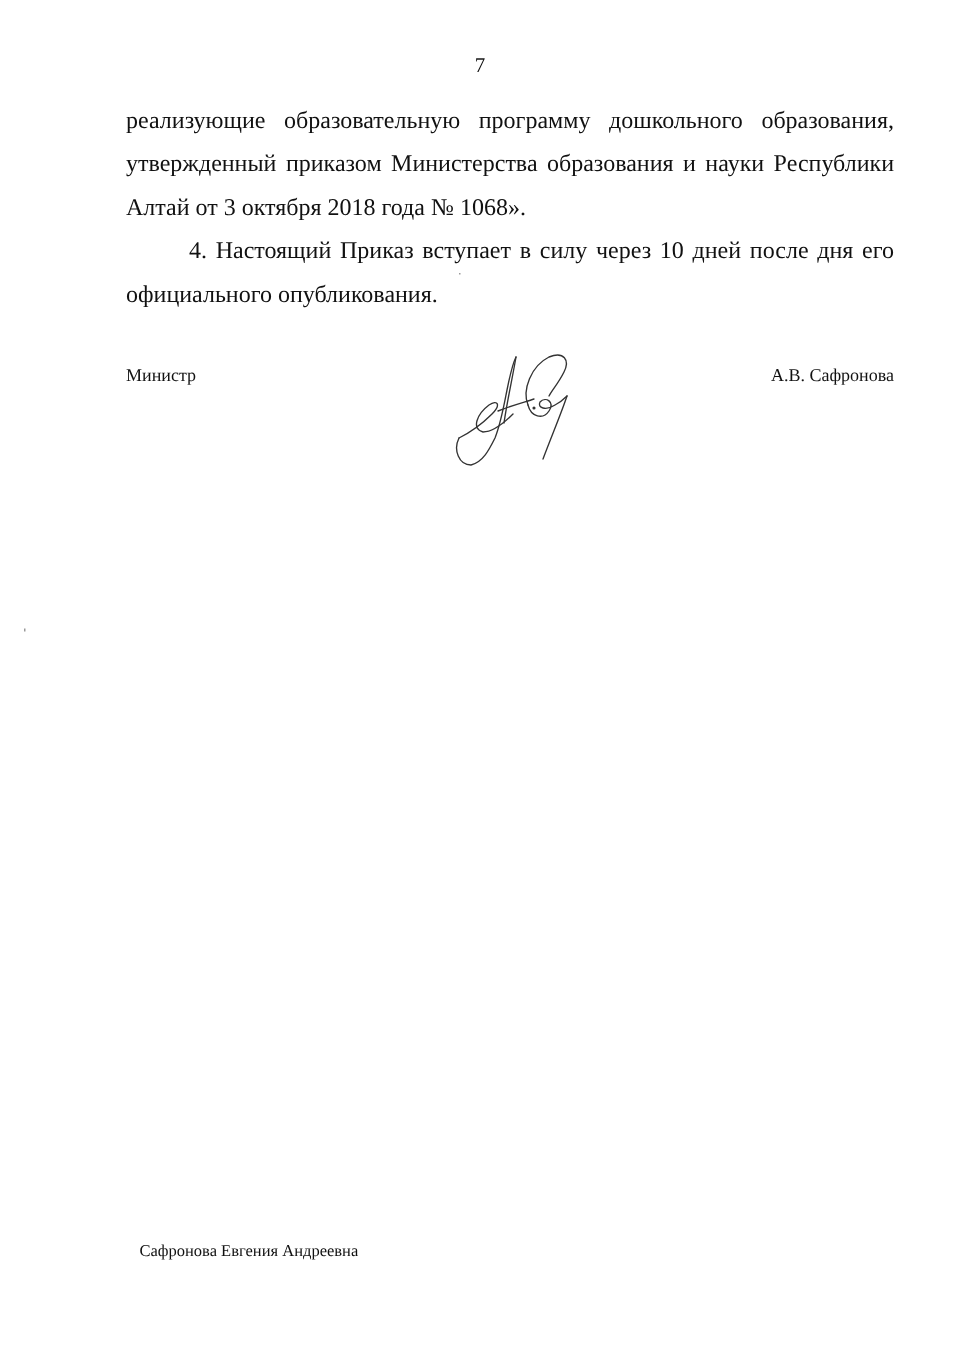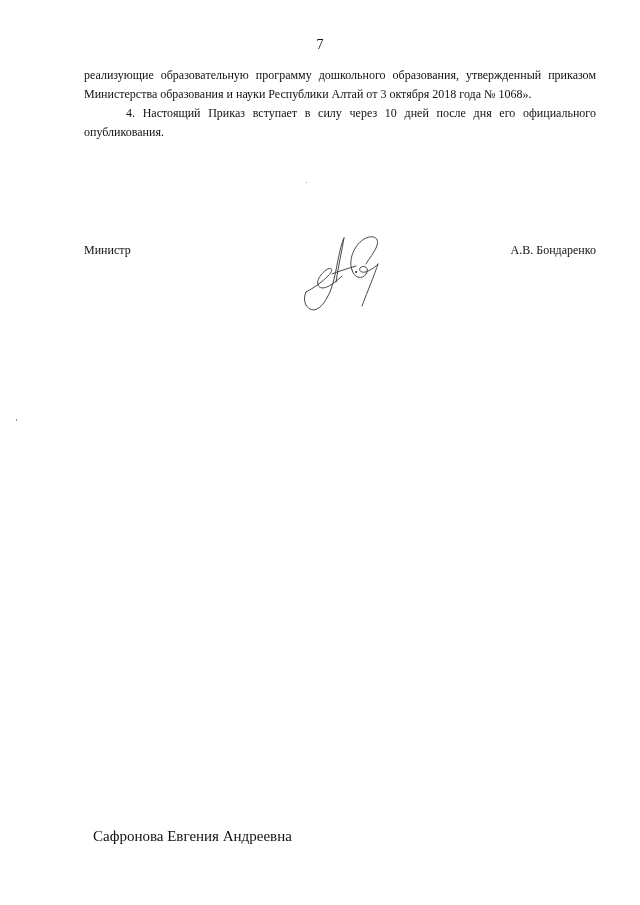--- a/index.html
+++ b/index.html
@@ -1,44 +1,44 @@
 <!DOCTYPE html>
 <html><head>
   <meta charset="utf-8">
   <style>
     html, body { margin: 0; padding: 0; background: #ffffff; }
     body { width: 640px; height: 905px; position: relative; overflow: hidden;
            font-family: "Liberation Serif", "DejaVu Serif", serif; color: #111; }
     .page-number { position: absolute; top: 37px; left: 0; width: 640px; text-align: center;
                    font-size: 14px; }
     .body-text { position: absolute; top: 66px; left: 84px; width: 512px;
-                 font-size: 12px; line-height: 19px; }
+                 font-size: 16px; line-height: 29px; }
     .body-text p { margin: 0; text-align: justify; text-align-last: left; }
     .body-text p.indent { text-indent: 42px; }
     .sign-row { position: absolute; top: 240px; left: 84px; width: 512px; height: 24px;
                 font-size: 12px; line-height: 20px; }
     .sign-title { position: absolute; left: 0; top: 0; }
     .sign-name { position: absolute; right: 0; top: 0; }
     .signature { position: absolute; left: 292px; top: 230px; width: 100px; height: 82px; }
     .stray-dot { position: absolute; width: 1px; height: 2px; background: #999; }
-    .executor { position: absolute; top: 828px; left: 93px; font-size: 15px; }
+    .executor { position: absolute; top: 828px; left: 93px; font-size: 11px; }
   </style>
 </head>
 <body>
 
 <div class="page-number">7</div>
 
 <div class="body-text">
   <p>реализующие образовательную программу дошкольного образования, утвержденный приказом Министерства образования и науки Республики Алтай от 3 октября 2018 года № 1068».</p>
   <p class="indent">4. Настоящий Приказ вступает в силу через 10 дней после дня его официального опубликования.</p>
 </div>
 
 <div class="sign-row">
   <span class="sign-title">Министр</span>
-  <span class="sign-name">А.В. Бондаренко</span>
+  <span class="sign-name">А.В. Сафронова</span>
 </div>
 
 <svg class="signature" viewBox="0 0 100 82" fill="none" stroke="#333" stroke-width="0.9" stroke-linecap="round" stroke-linejoin="round">
   <path d="M14 62 C 10 70, 14 80, 22 80 C 30 78, 34 70, 38 62 C 42 52, 44 40, 46 30 C 48 20, 50 12, 52 8"></path>
   <path d="M14 62 C 22 58, 30 52, 36 46 C 42 40, 40 36, 34 40 C 26 46, 22 56, 30 58 C 36 58, 44 52, 50 46"></path>
   <path d="M52 8 C 50 20, 46 38, 44 52"></path>
   <path d="M40 44 C 50 40, 58 38, 64 36"></path>
   <path d="M60 40 C 56 30, 62 14, 74 8 C 84 4, 88 10, 84 18 C 80 26, 76 30, 74 34"></path>
   <path d="M60 40 C 62 48, 70 50, 74 44 C 78 38, 72 34, 68 38 C 66 42, 72 44, 78 40 C 82 38, 84 36, 86 34"></path>
   <path d="M86 34 C 82 46, 76 60, 70 76"></path>

